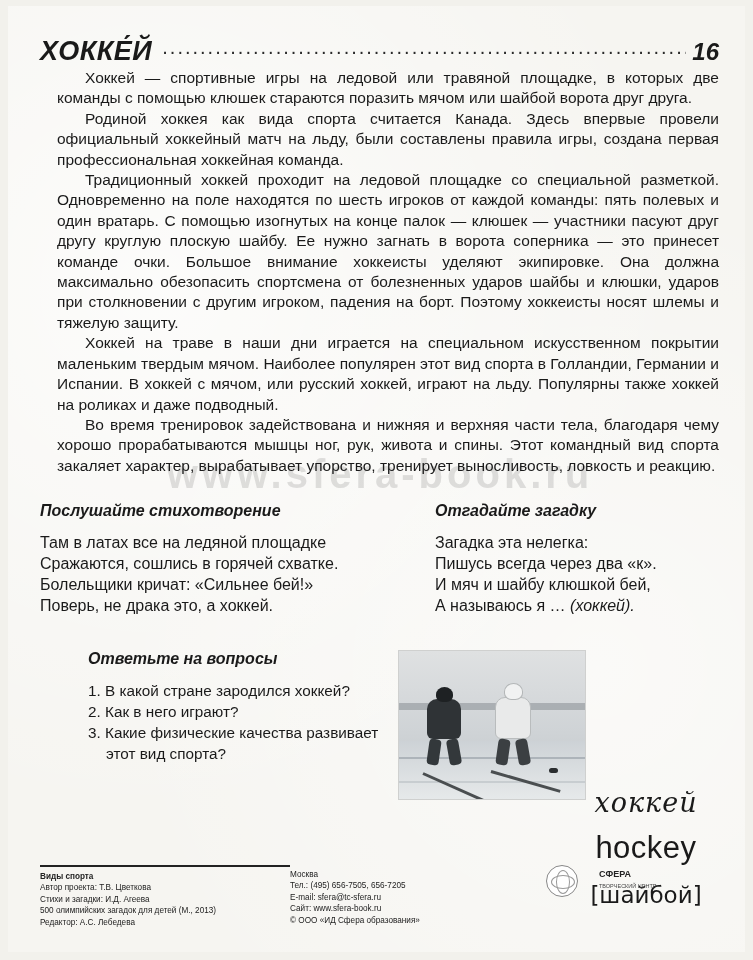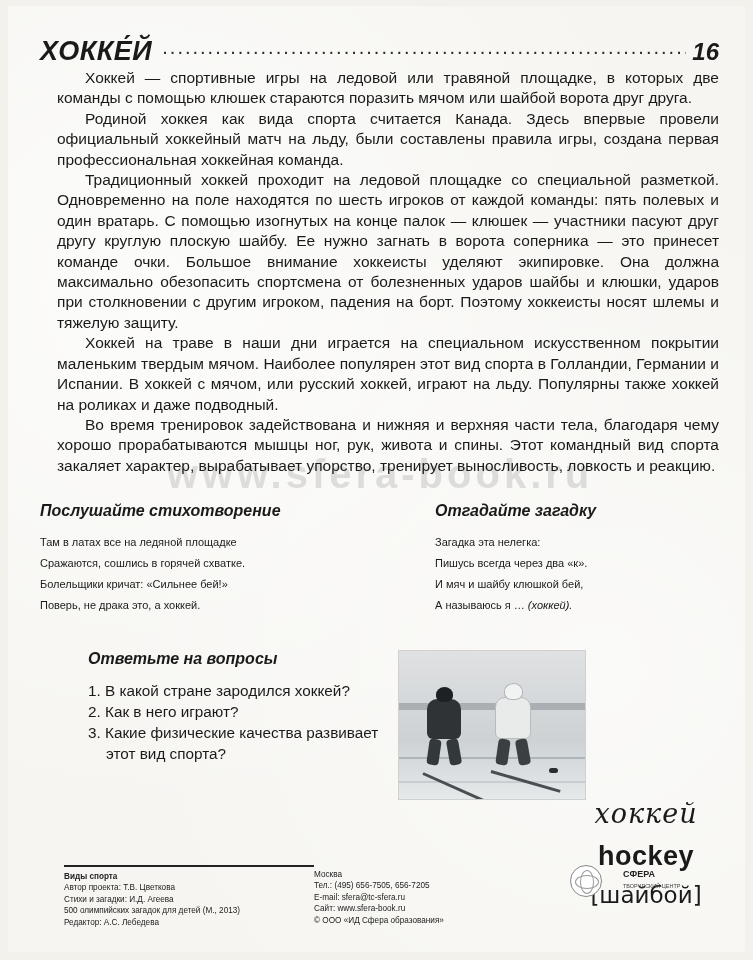--- a/index.html
+++ b/index.html
@@ -83,21 +83,21 @@
   }
   .col-left { width: 385px; }
   .col-right { flex: 1; padding-left: 10px; }
   .sub-head {
     font-weight: bold;
     font-style: italic;
     font-size: 16px;
     margin-bottom: 12px;
   }
   .verse {
-    font-size: 11px;
+    font-size: 16px;
     line-height: 21px;
   }
   .verse div { white-space: nowrap; }
   .verse em { font-style: italic; }
 
   
   .lower {
     display: flex;
     margin-top: 34px;
     margin-left: 48px;
@@ -203,43 +203,43 @@
     text-align: center;
   }
   .word-script {
     font-family: "DejaVu Serif", serif;
     font-style: italic;
     font-size: 27px;
     letter-spacing: 1px;
     margin-bottom: 12px;
   }
   .word-en {
-    font-weight: bold;
-    font-size: 27px;
+    font-weight: normal;
+    font-size: 31px;
     letter-spacing: 0.5px;
-    margin-bottom: 10px;
+    margin-bottom: 16px;
   }
   .word-ipa {
     font-family: "DejaVu Sans", sans-serif;
     font-size: 23px;
   }
 
   
   .footer {
     position: absolute;
     left: 40px;
     right: 34px;
     bottom: 32px;
     display: flex;
     align-items: flex-start;
     font-size: 8.2px;
     line-height: 11.5px;
     color: #222;
   }
-  .foot-col-1 { width: 250px; margin-left: 24px; }
+  .foot-col-1 { width: 250px; }
   .foot-col-2 { width: 250px; }
   .foot-title { font-weight: bold; }
   .foot-bar {
     border-top: 2px solid #222;
     margin-bottom: 4px;
   }
   .logo {
     margin-left: 6px;
     display: flex;
     align-items: center;

